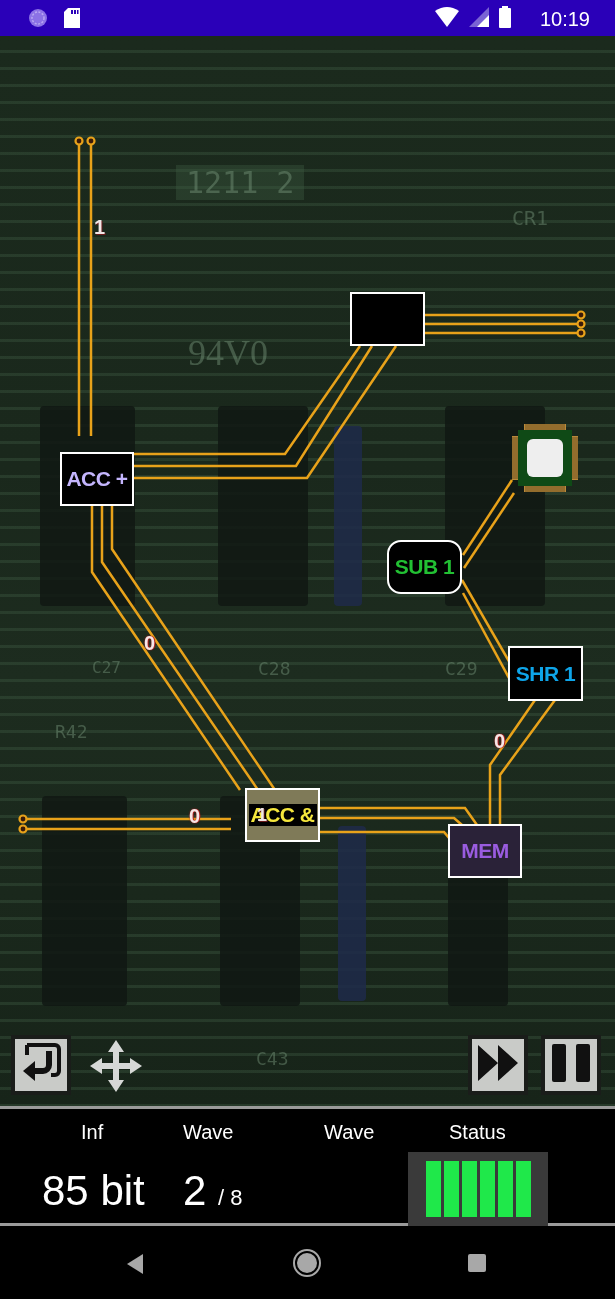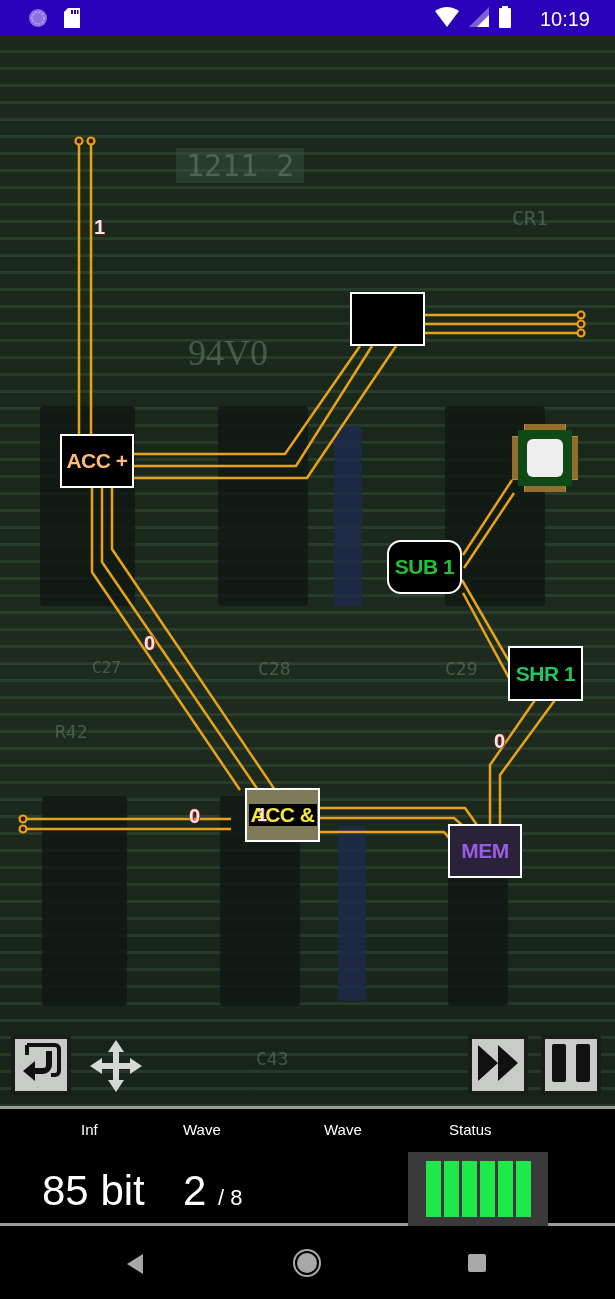--- a/index.html
+++ b/index.html
@@ -49,21 +49,21 @@
   .ctrl-btn {
     position: absolute; width: 60px; height: 60px; background: #c9cbc8;
     border: 4px solid #1a1d1a; display: flex; align-items: center; justify-content: center; z-index: 3;
   }
 
   
   .hud {
     position: absolute; left: 0; top: 1106px; width: 615px; height: 120px;
     background: #000; border-top: 3px solid #9a9a9a; border-bottom: 3px solid #9a9a9a;
   }
-  .hud-label { position: absolute; top: 12px; color: #fff; font-size: 15px; font-family: "Liberation Sans", sans-serif; }
+  .hud-label { position: absolute; top: 12px; color: #fff; font-size: 20px; font-family: "Liberation Sans", sans-serif; }
   .hud-value { position: absolute; top: 58px; color: #fff; font-size: 42px; font-family: "Liberation Sans", sans-serif; }
   .hud-small { font-size: 22px; }
   .status-box {
     position: absolute; left: 408px; top: 43px; width: 140px; height: 74px; background: #3a3a3a;
     display: flex; align-items: center; justify-content: center; gap: 3px;
   }
   .status-bar { width: 15px; height: 56px; background: #1fe84a; }
 
   
   .navbar { position: absolute; left: 0; top: 1226px; width: 615px; height: 73px; background: #000; }
@@ -112,21 +112,21 @@
 
 <div class="board">
   <div class="chip-bg" style="left:40px; top:370px; width:95px; height:200px;"></div>
   <div class="chip-bg" style="left:218px; top:370px; width:90px; height:200px;"></div>
   <div class="chip-bg" style="left:445px; top:370px; width:100px; height:200px;"></div>
   <div class="chip-bg" style="left:42px; top:760px; width:85px; height:210px;"></div>
   <div class="chip-bg" style="left:220px; top:760px; width:80px; height:210px;"></div>
   <div class="chip-bg" style="left:448px; top:800px; width:60px; height:170px;"></div>
   <div class="chip-bg" style="left:334px; top:390px; width:28px; height:180px; background:#1e2a4a;"></div>
   <div class="chip-bg" style="left:338px; top:790px; width:28px; height:175px; background:#1e2a4a;"></div>
-  <div class="pcb-label" style="left:176px; top:112px; font-size:30px; background:rgba(60,90,65,0.4); padding:0 10px;">1211 2</div>
+  <div class="pcb-label" style="left:176px; top:129px; font-size:30px; background:rgba(60,90,65,0.4); padding:0 10px;">1211 2</div>
   <div class="pcb-label" style="left:188px; top:296px; font-size:36px;font-family:Liberation Serif, serif;">94V0</div>
   <div class="pcb-label" style="left:512px; top:170px; font-size:20px;">CR1</div>
   <div class="pcb-label" style="left:92px; top:622px; font-size:16px;">C27</div>
   <div class="pcb-label" style="left:258px; top:622px; font-size:18px;">C28</div>
   <div class="pcb-label" style="left:445px; top:622px; font-size:18px;">C29</div>
   <div class="pcb-label" style="left:55px; top:685px; font-size:18px;">R42</div>
   <div class="pcb-label" style="left:256px; top:1012px; font-size:18px;">C43</div>
 </div>
 
 <svg class="wires" viewBox="0 0 615 1299">
@@ -167,21 +167,21 @@
     <circle cx="79" cy="141" r="3.5"></circle>
     <circle cx="91" cy="141" r="3.5"></circle>
     <circle cx="581" cy="315" r="3.5"></circle>
     <circle cx="581" cy="324" r="3.5"></circle>
     <circle cx="581" cy="333" r="3.5"></circle>
     <circle cx="23" cy="819" r="3.5"></circle>
     <circle cx="23" cy="829" r="3.5"></circle>
   </g>
 </svg>
 
-<div class="node" style="left:60px; top:434px; width:74px; height:54px; color:#fdba74;">
+<div class="node" style="left:60px; top:452px; width:74px; height:54px; color:#c4b5fd;">
   <span>ACC +</span>
 </div>
 <div class="node" style="left:350px; top:292px; width:75px; height:54px;"></div>
 
 <div class="cpu">
   <svg width="66" height="68" viewBox="0 0 66 68">
     <g fill="#b98a3a">
       <rect x="12" y="0" width="42" height="8"></rect>
       <rect x="12" y="60" width="42" height="8"></rect>
       <rect x="0" y="12" width="8" height="44"></rect>
@@ -194,21 +194,21 @@
       <path d="M58 14H66 M58 16H66 M58 18H66 M58 20H66 M58 22H66 M58 24H66 M58 26H66 M58 28H66 M58 30H66 M58 32H66 M58 34H66 M58 36H66 M58 38H66 M58 40H66 M58 42H66 M58 44H66 M58 46H66 M58 48H66 M58 50H66 M58 52H66 M58 54H66"></path>
     </g>
     <rect x="6" y="6" width="54" height="56" fill="#0f4a16"></rect>
     <rect x="15" y="15" width="36" height="38" rx="6" fill="#eeeeee"></rect>
   </svg>
 </div>
 
 <div class="node" style="left:387px; top:540px; width:75px; height:54px; color:#22c033;border-radius:14px;">
   <span>SUB 1</span>
 </div>
-<div class="node" style="left:508px; top:646px; width:75px; height:55px; color:#22c55e;">
+<div class="node" style="left:508px; top:646px; width:75px; height:55px; color:#0ea5e9;">
   <span>SHR 1</span>
 </div>
 <div class="node" style="left:245px; top:788px; width:75px; height:54px; background:#7f7a58; color:#f5e63c;">
   <span style="background:#000; padding:0 2px; line-height:22px;">ACC &amp;</span>
 </div>
 <div class="node" style="left:448px; top:824px; width:74px; height:54px; background:#2a2238; color:#9a5ce0;">
   <span>MEM</span>
 </div>
 
 <div class="bit-label one" style="left:94px; top:216px;">1</div>

